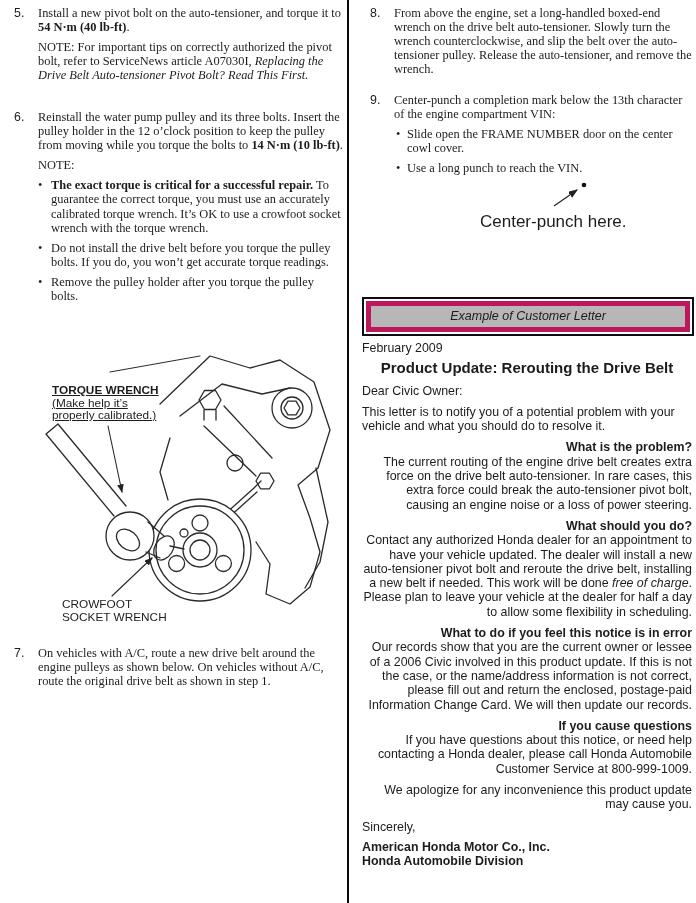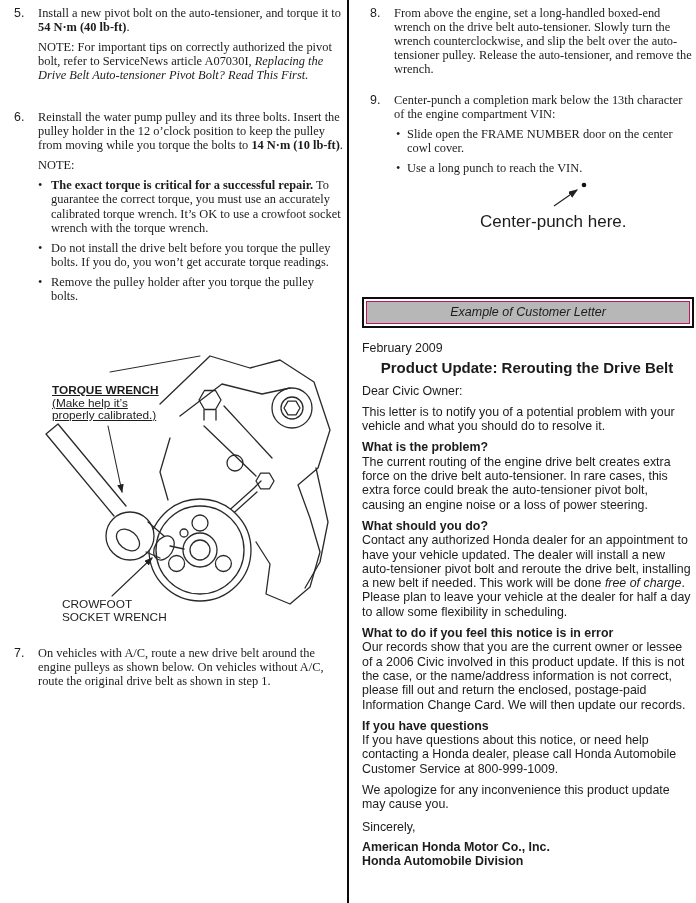--- a/index.html
+++ b/index.html
@@ -25,30 +25,30 @@
   .diagram{position:relative;}
   .diagram svg{display:block;}
   .dlabel{position:absolute;font-size:11.8px;line-height:12.6px;}
   .dlabel .bold{font-weight:bold;}
   
   .vin-block{width:330px;}
   .vin-text{text-align:center;font-weight:bold;font-size:20.5px;letter-spacing:.4px;line-height:22px;}
   .punch-caption{font-size:17px;margin-left:118px;margin-top:1px;}
   
   .banner-outer{border:2px solid #0d0d0d;padding:2px;width:324px;background:#fff;}
-  .banner-inner{border:1px solid #be185d;background:#b7b7b7;text-align:center;
+  .banner-inner{border:5px solid #be185d;background:#b7b7b7;text-align:center;
     font-style:italic;font-size:12.5px;padding:3px 0 4px 0;}
   
   .letter{width:330px;font-size:12.4px;line-height:14.3px;}
   .letter p{margin:0;}
   .l-date{margin:0;}
   .l-title{font-weight:bold;font-size:15px;text-align:center;margin:6px 0 0 0 !important;}
   .l-salutation{margin-top:8px !important;}
   .l-intro{margin-top:7px !important;}
-  .lsec{margin-top:7px;}
+  .lsec{margin-top:7px;text-align:right;}
   .lh{font-weight:bold;}
   .lb2{margin-top:7px !important;}
   .l-closing{margin-top:8px !important;}
   .l-sig{margin-top:6px !important;font-weight:bold;}
 </style>
 </head>
 <body>
 
 <div class="divider"></div>
 
@@ -197,21 +197,21 @@
     <p class="lh">What should you do?</p>
     <p><span>Contact any authorized Honda dealer for an appointment to have your vehicle updated. The dealer will install a new auto-tensioner pivot bolt and reroute the drive belt, installing a new belt if needed. This work will be done </span><i>free of charge</i><span>. Please plan to leave your vehicle at the dealer for half a day to allow some flexibility in scheduling.</span></p>
   </div>
 
   <div class="lsec">
     <p class="lh">What to do if you feel this notice is in error</p>
     <p>Our records show that you are the current owner or lessee of a 2006 Civic involved in this product update. If this is not the case, or the name/address information is not correct, please fill out and return the enclosed, postage-paid Information Change Card. We will then update our records.</p>
   </div>
 
   <div class="lsec">
-    <p class="lh">If you have questions</p>
+    <p class="lh">If you cause questions</p>
     <p>If you have questions about this notice, or need help contacting a Honda dealer, please call Honda Automobile Customer Service at 800-999-1009.</p>
     <p class="lb2">We apologize for any inconvenience this product update may cause you.</p>
   </div>
 
   <p class="l-closing">Sincerely,</p>
   <p class="l-sig">
     <span>American Honda Motor Co., Inc.</span><br>
     <span>Honda Automobile Division</span>
   </p>
 </div>

